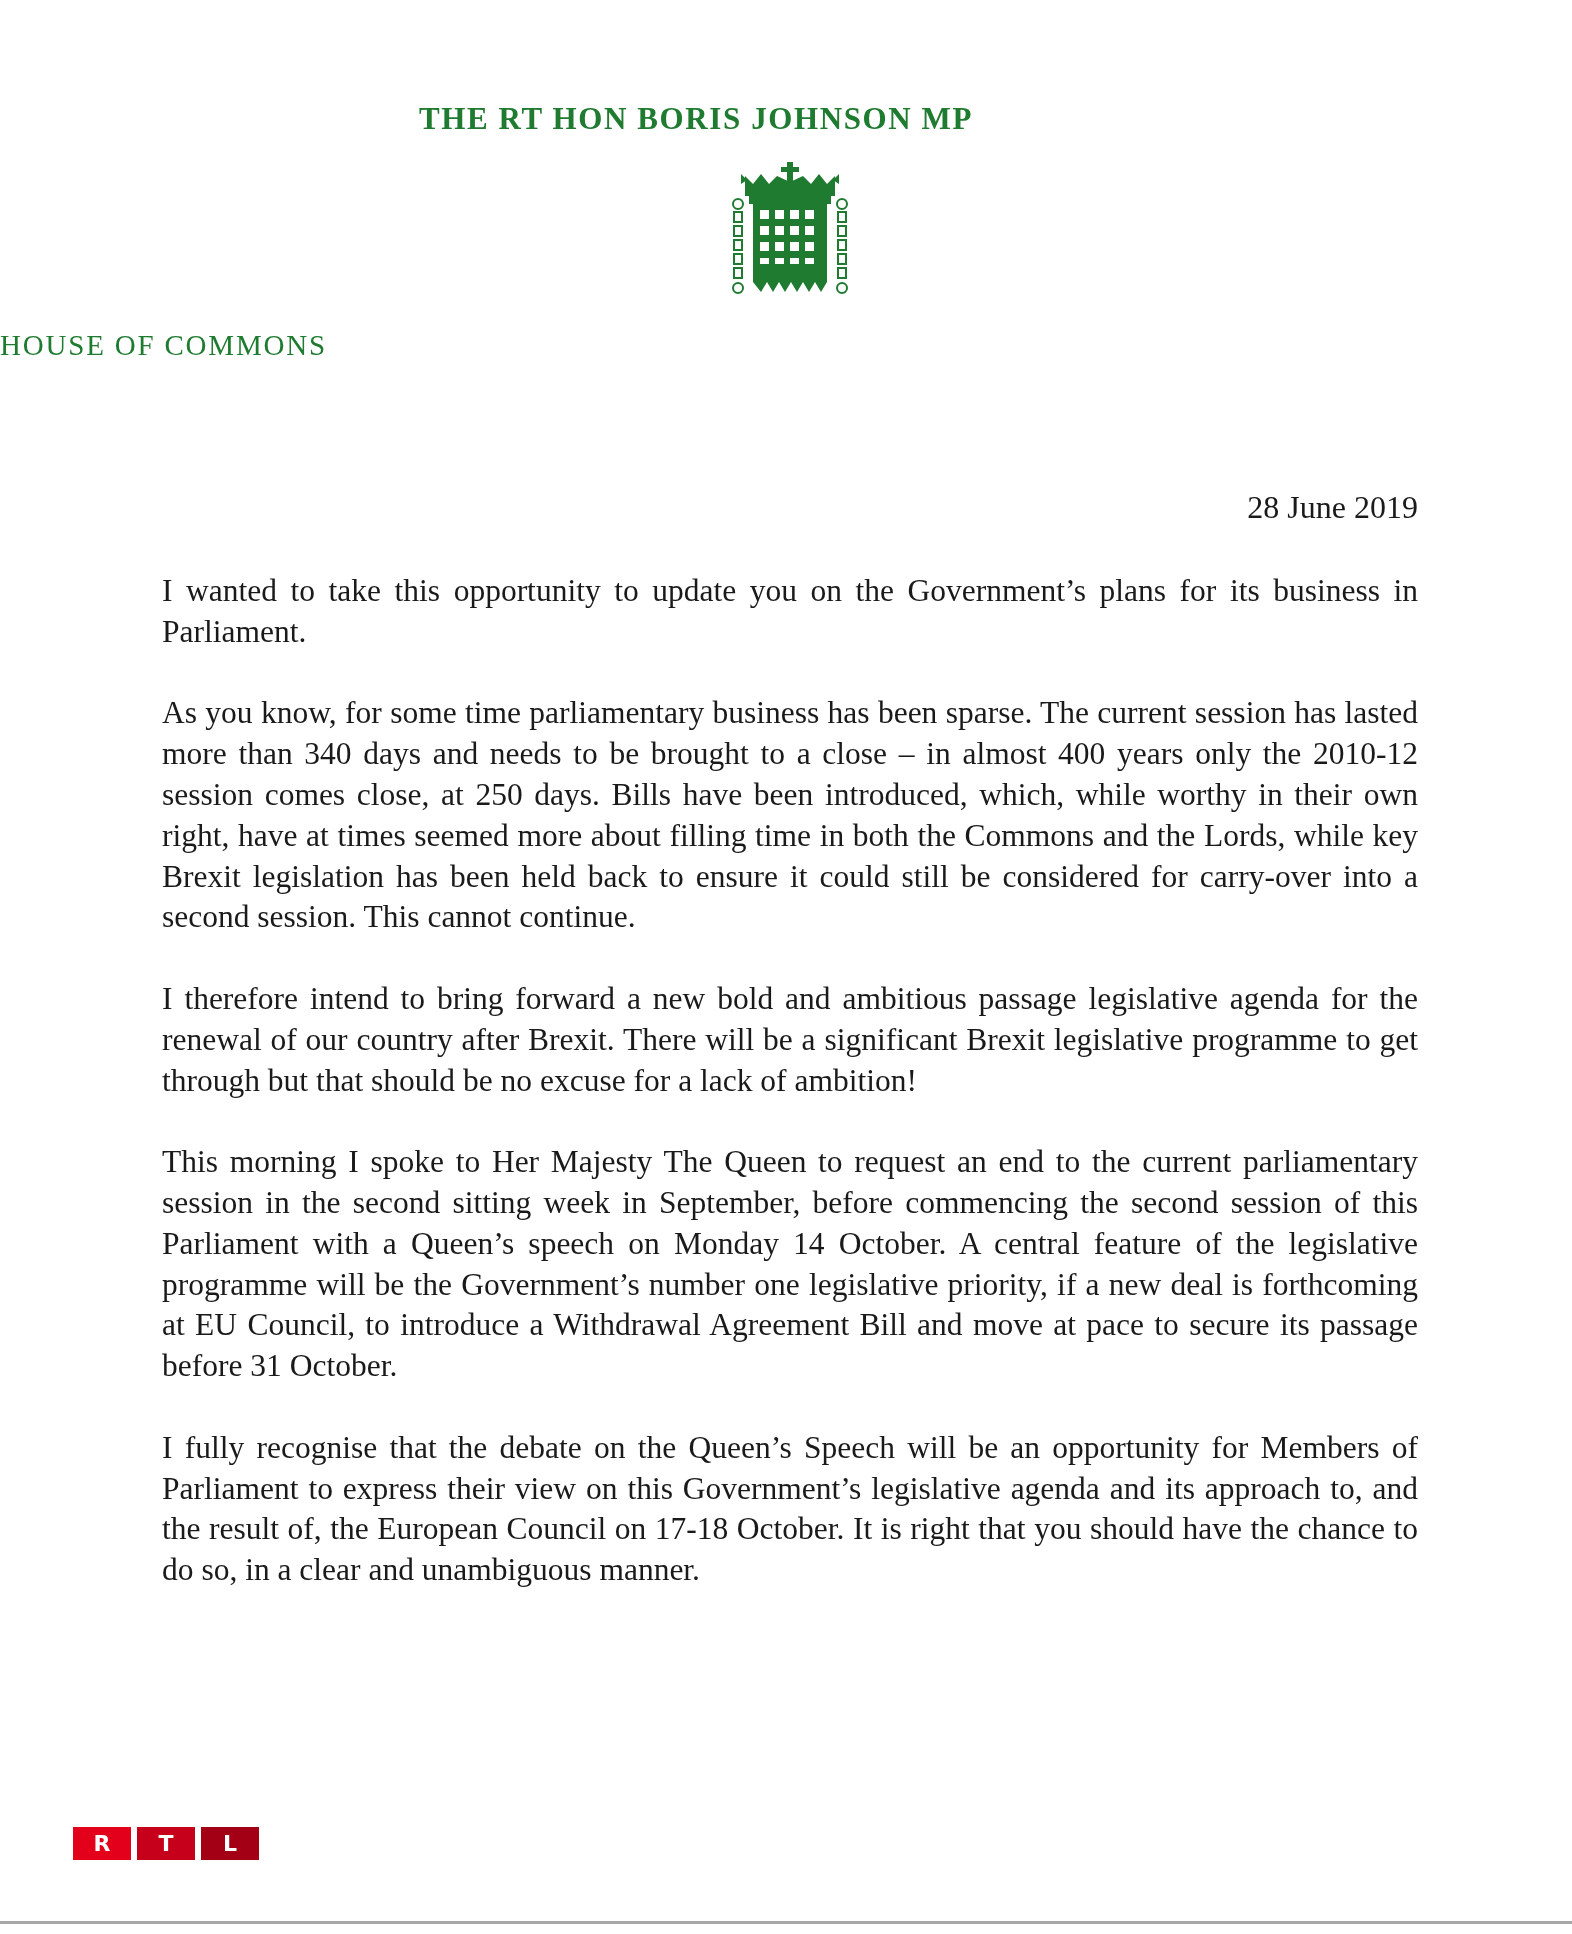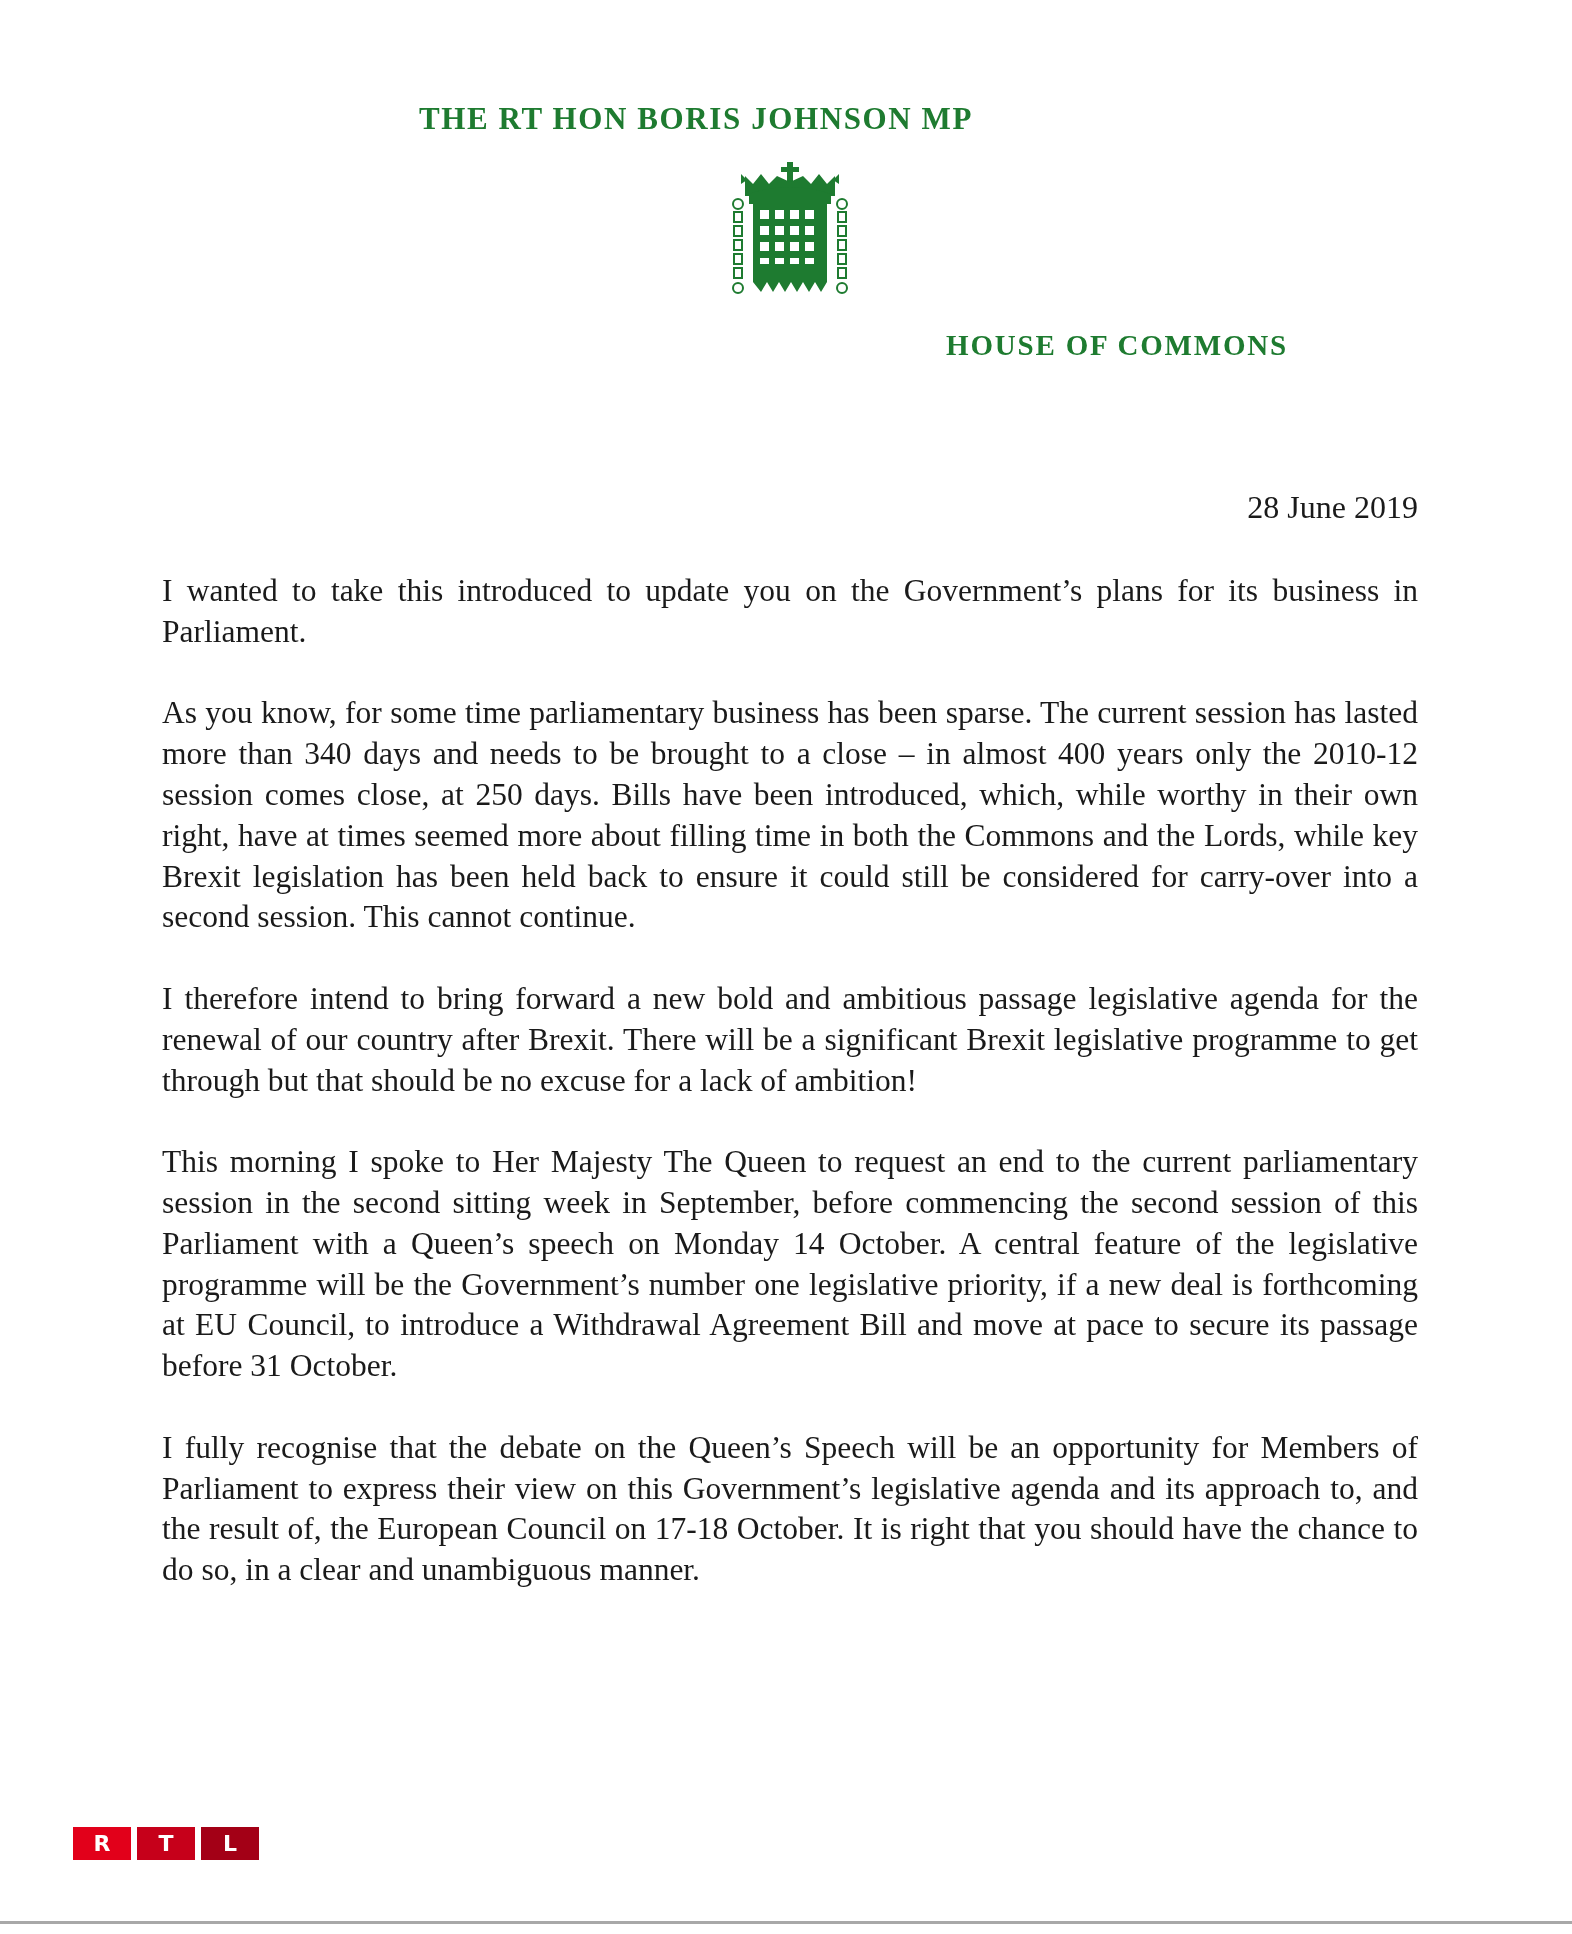--- a/index.html
+++ b/index.html
@@ -32,23 +32,23 @@
       left: 731px;
       top: 162px;
       width: 118px;
       height: 134px;
     }
     .letterhead-org {
       position: absolute;
       left: 0;
       width: 1288px;
       top: 326px;
-      text-align: right;
+      text-align: left;
       font-size: 29px;
-      font-weight: bold;
+      font-weight: normal;
       letter-spacing: 1.8px;
       color: #1e7b30;
       line-height: 38px;
     }
     .date {
       position: absolute;
       right: 154px;
       top: 487px;
       font-size: 32px;
       line-height: 40px;
@@ -153,21 +153,21 @@
       <rect x="107" y="106" width="8" height="10"></rect>
       <circle cx="111" cy="126" r="5"></circle>
     </g>
   </svg>
 
   <div class="letterhead-org">HOUSE OF COMMONS</div>
 
   <div class="date">28 June 2019</div>
 
   <div class="letter-body">
-    <p>I wanted to take this introduced to update you on the Government’s plans for its business in Parliament.</p>
+    <p>I wanted to take this opportunity to update you on the Government’s plans for its business in Parliament.</p>
     <p>As you know, for some time parliamentary business has been sparse. The current session has lasted more than 340 days and needs to be brought to a close – in almost 400 years only the 2010-12 session comes close, at 250 days. Bills have been introduced, which, while worthy in their own right, have at times seemed more about filling time in both the Commons and the Lords, while key Brexit legislation has been held back to ensure it could still be considered for carry-over into a second session. This cannot continue.</p>
     <p>I therefore intend to bring forward a new bold and ambitious passage legislative agenda for the renewal of our country after Brexit. There will be a significant Brexit legislative programme to get through but that should be no excuse for a lack of ambition!</p>
     <p>This morning I spoke to Her Majesty The Queen to request an end to the current parliamentary session in the second sitting week in September, before commencing the second session of this Parliament with a Queen’s speech on Monday 14 October. A central feature of the legislative programme will be the Government’s number one legislative priority, if a new deal is forthcoming at EU Council, to introduce a Withdrawal Agreement Bill and move at pace to secure its passage before 31 October.</p>
     <p>I fully recognise that the debate on the Queen’s Speech will be an opportunity for Members of Parliament to express their view on this Government’s legislative agenda and its approach to, and the result of, the European Council on 17-18 October. It is right that you should have the chance to do so, in a clear and unambiguous manner.</p>
   </div>
 
   <div class="rtl-logo">
     <div class="rtl-box" style="background:#e2001a">R</div>
     <div class="rtl-box" style="background:#c6001a">T</div>
     <div class="rtl-box" style="background:#a30016">L</div>

